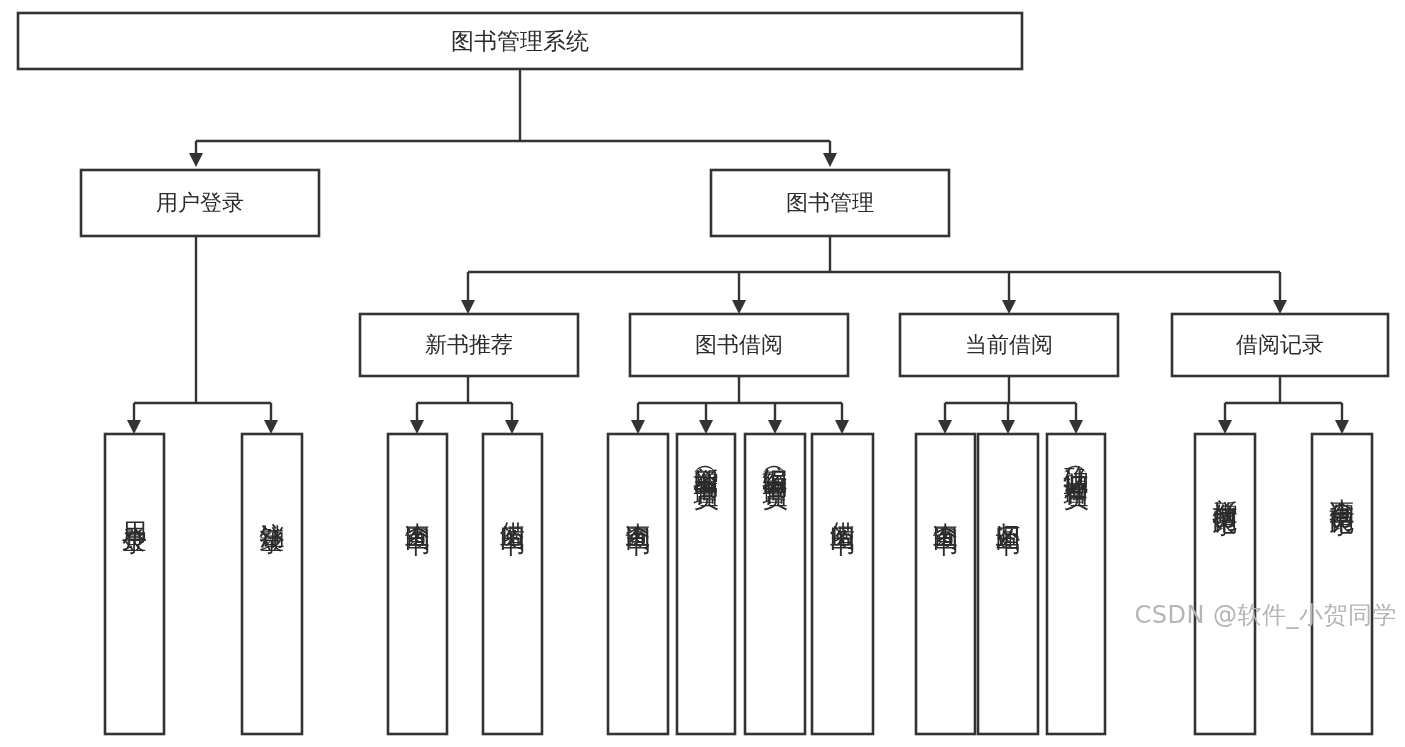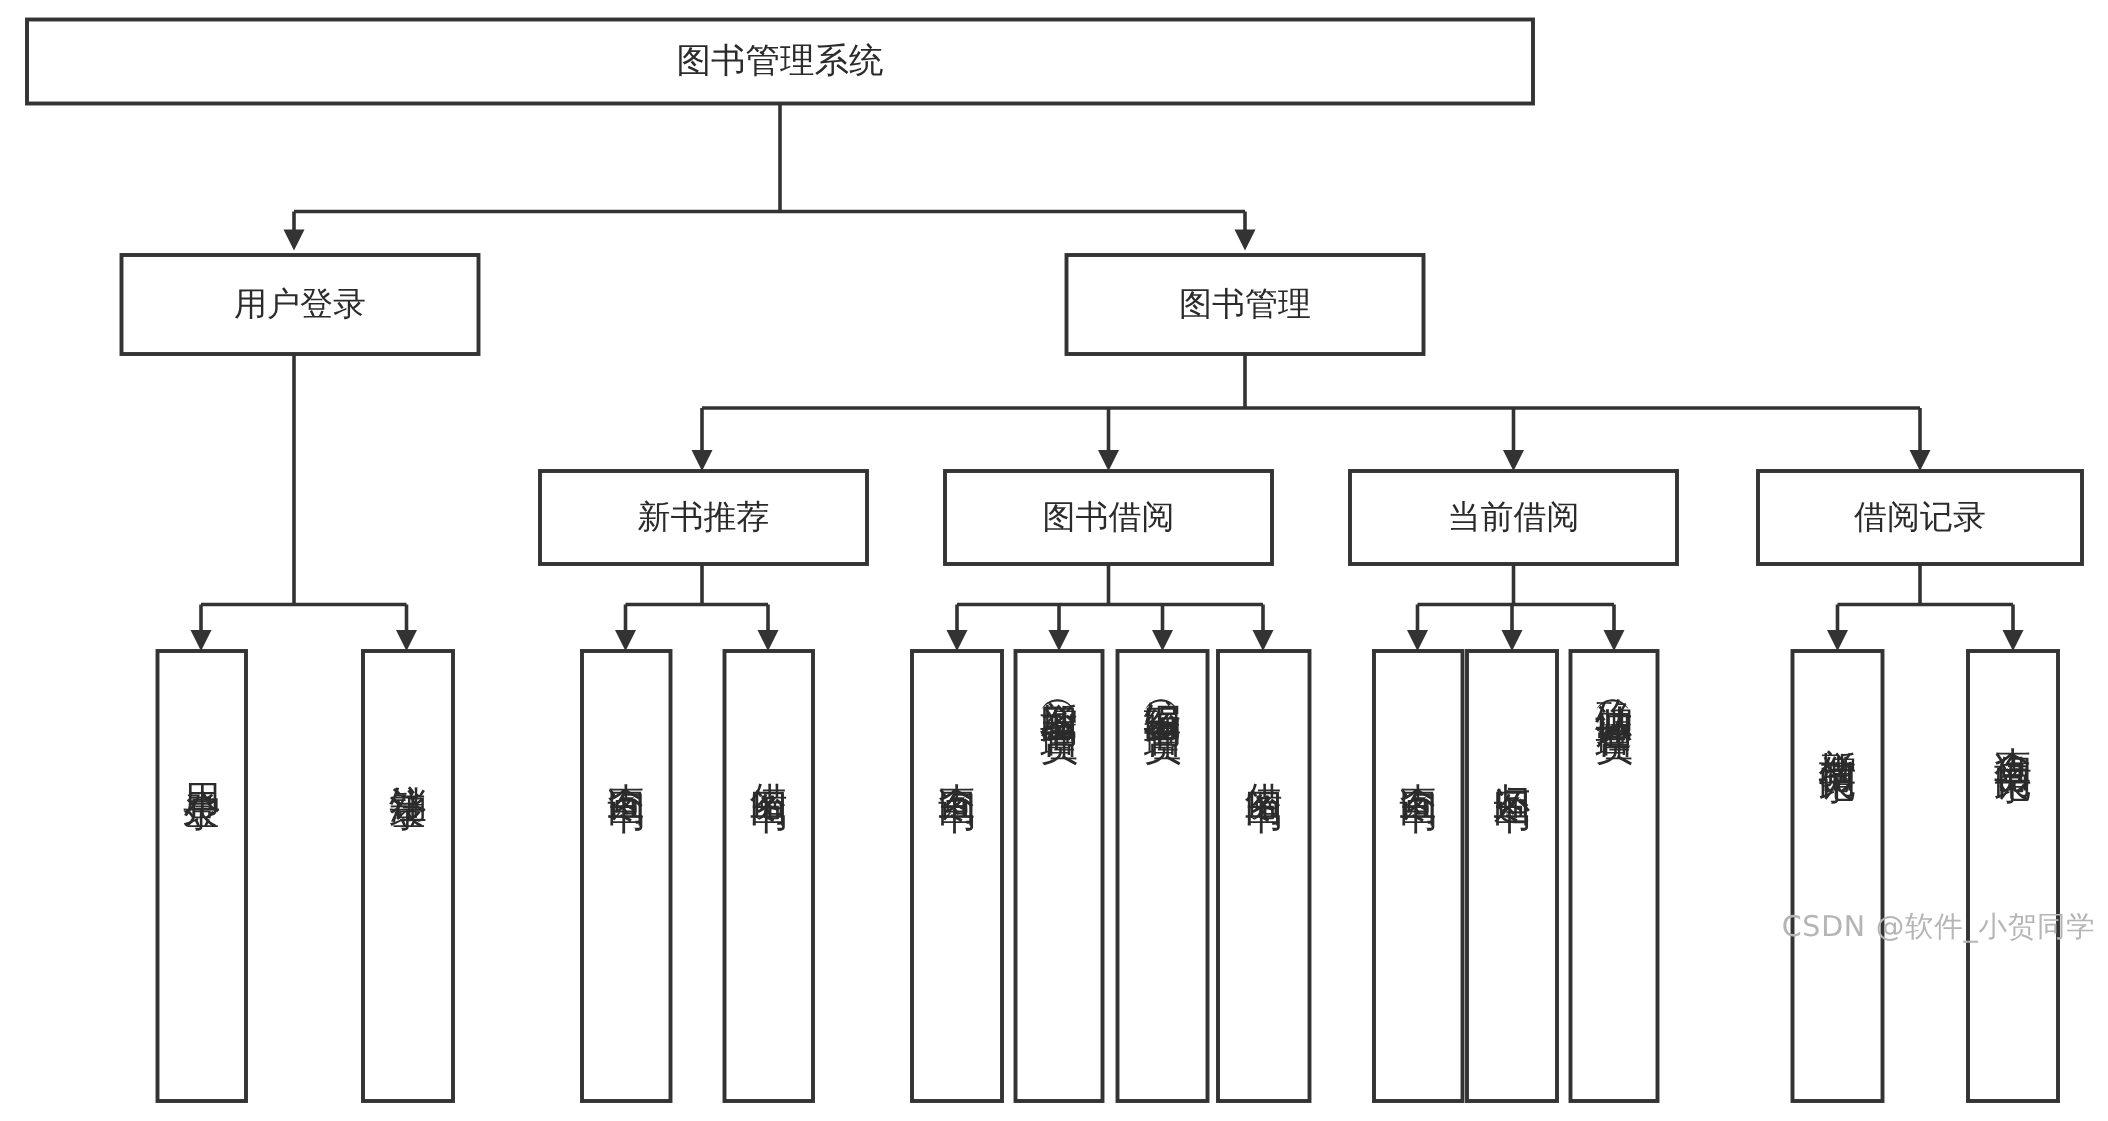--- a/index.html
+++ b/index.html
@@ -68,21 +68,21 @@
     line-height: 1;
     letter-spacing: 3px;
     color: #2b2b2b;
     white-space: nowrap;
   }
   #watermark {
     position: absolute;
     right: 8px;
     bottom: 6px;
     font-family: "DejaVu Sans", "Liberation Sans", sans-serif;
-    font-size: 19px;
+    font-size: 24px;
     color: #b5b5b5;
     letter-spacing: 0.5px;
     white-space: nowrap;
   }
 </style>
 </head>
 <body>
 
 <div id="diagram-root">
 

